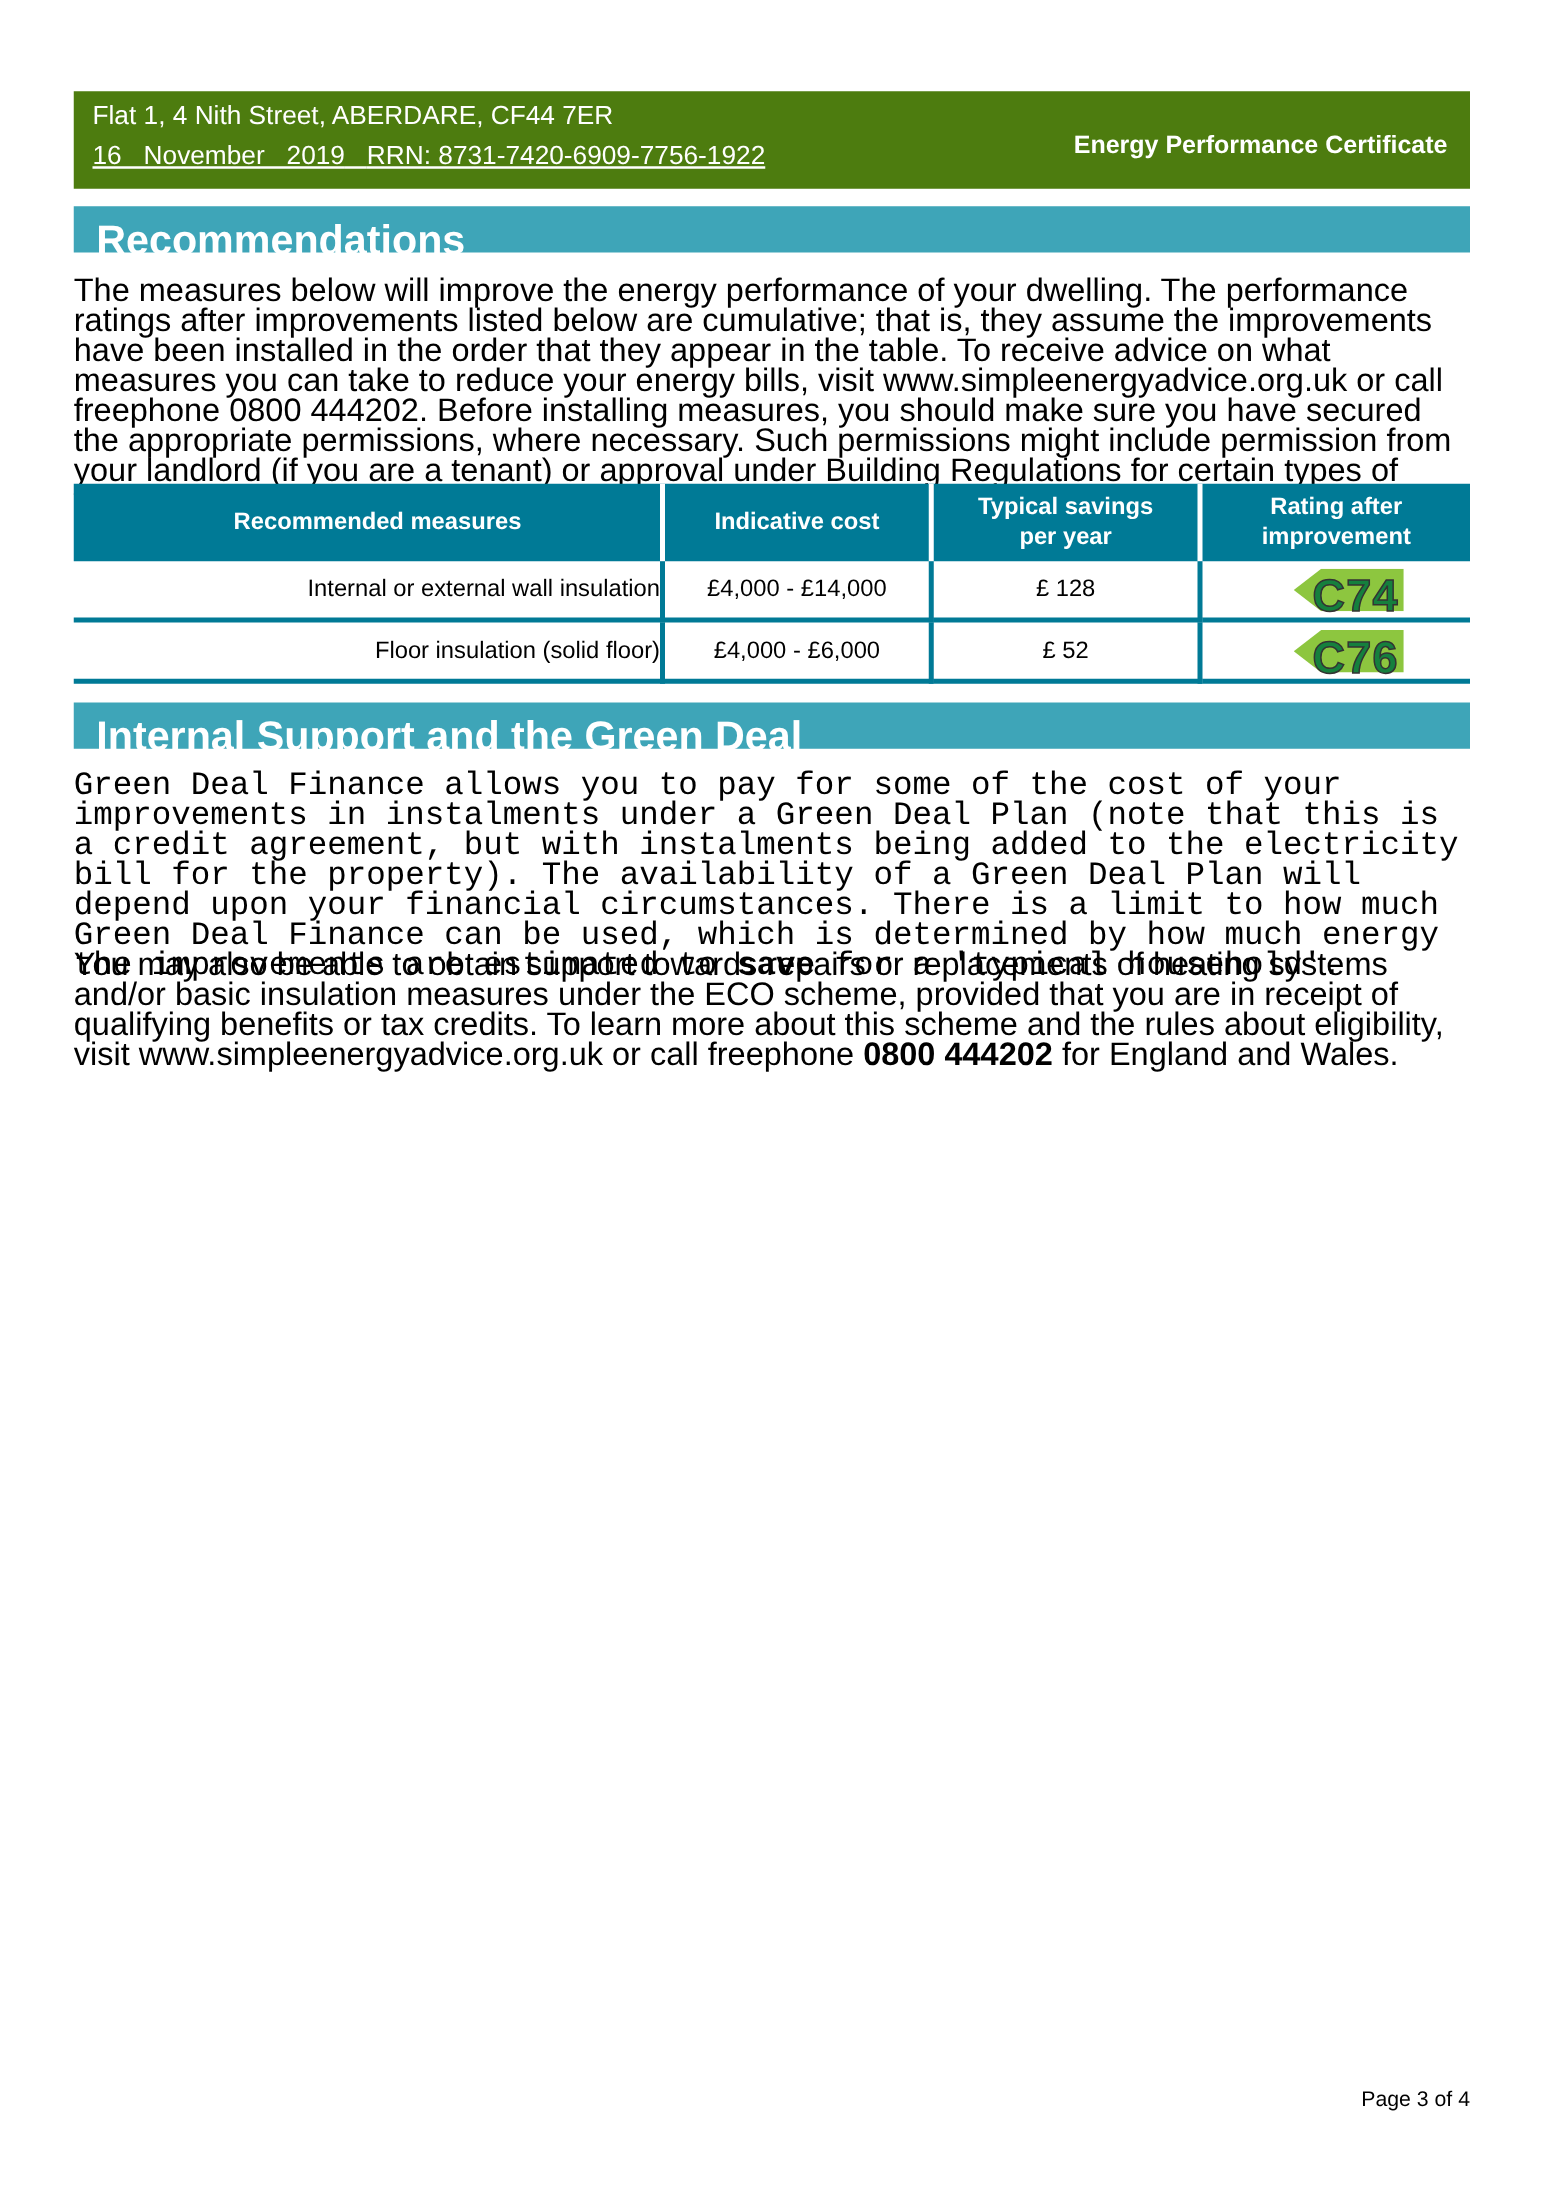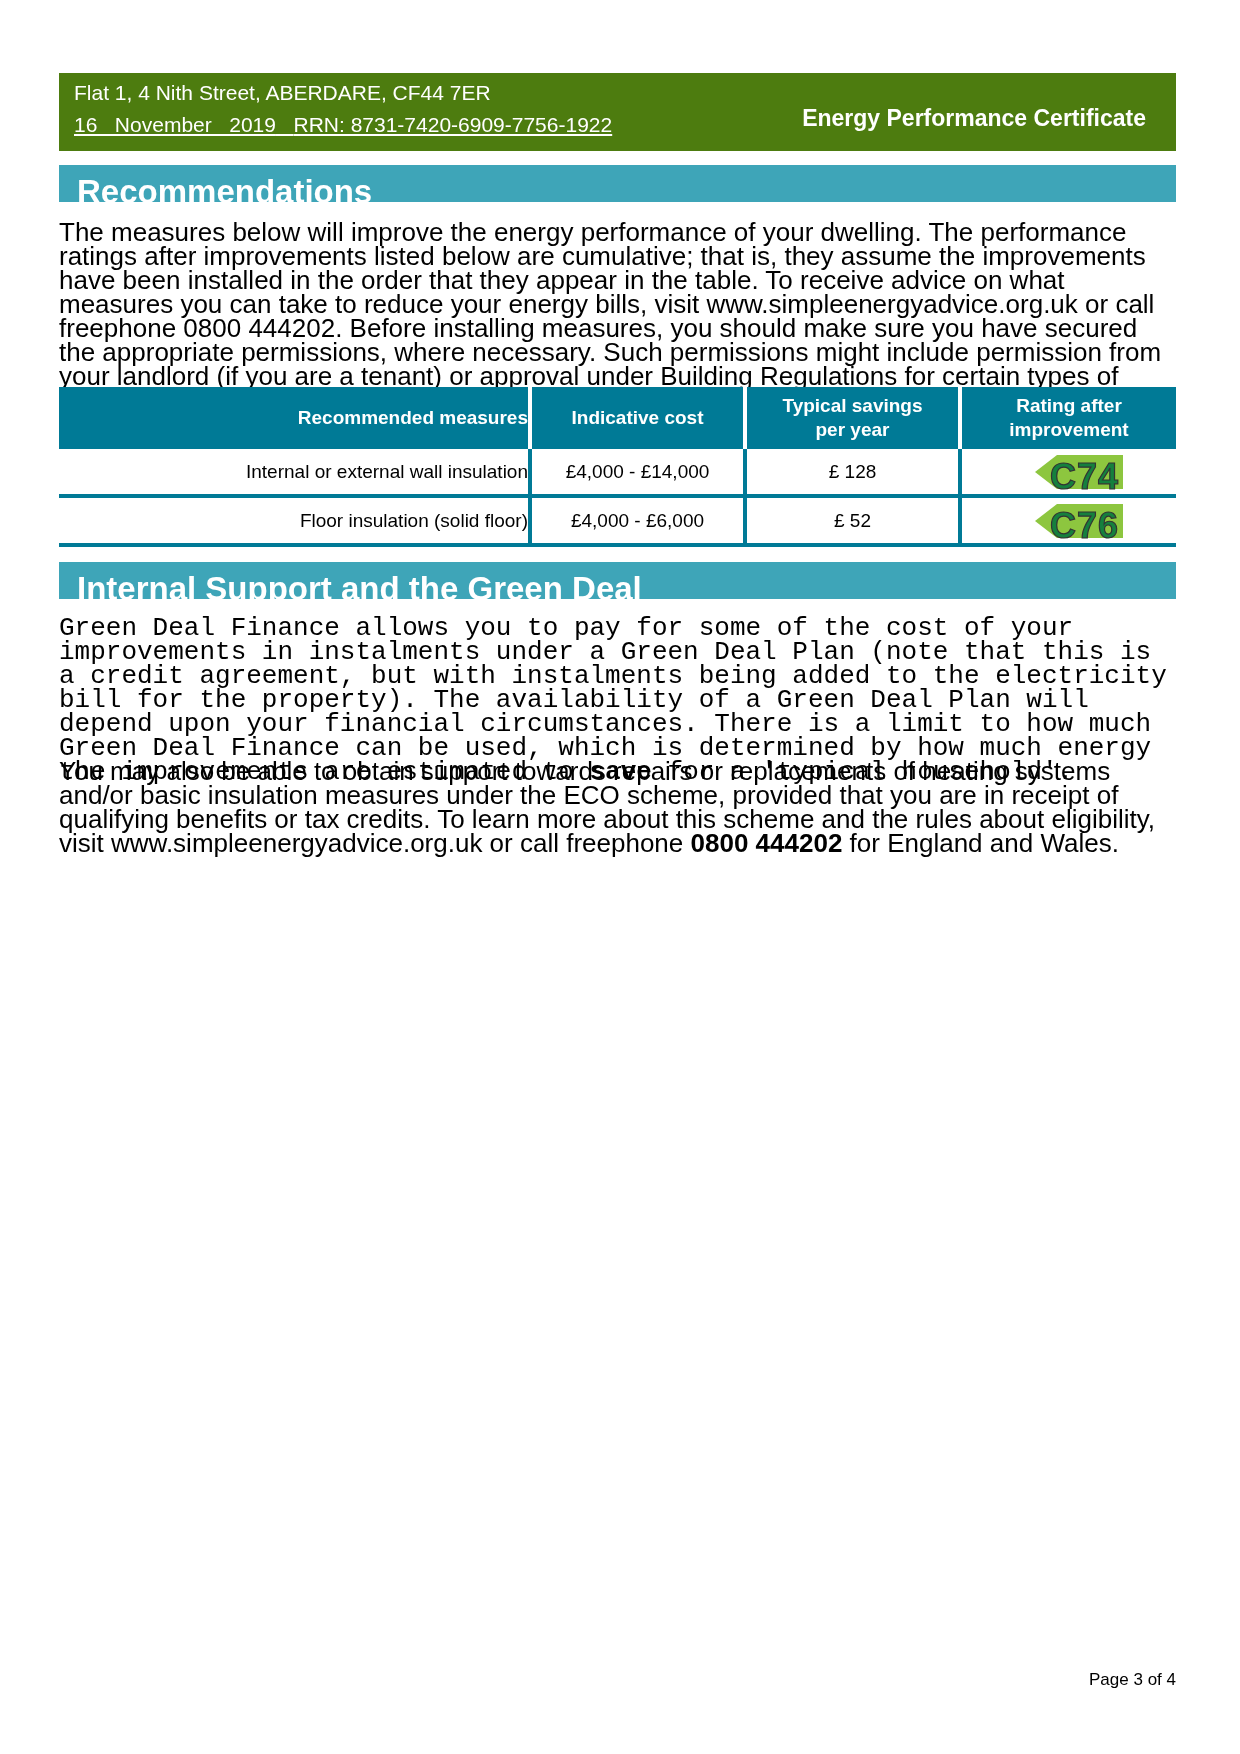--- a/index.html
+++ b/index.html
@@ -4,21 +4,21 @@
   <style>
     html, body { margin: 0; padding: 0; background: #ffffff; }
     body { width: 1240px; height: 1754px; position: relative; font-family: "Liberation Sans", sans-serif; color: #000; }
 
     .header-bar {
       position: absolute; left: 59px; top: 73px; width: 1117px; height: 78px;
       background: #4d7c0f; color: #fff;
     }
     .header-bar .addr { position: absolute; left: 15px; top: 8px; font-size: 21px; }
     .header-bar .meta { position: absolute; left: 15px; top: 40px; font-size: 21px; white-space: pre; text-decoration: underline; }
-    .header-bar .title { position: absolute; right: 30px; top: 32px; font-size: 23px; font-weight: bold; }
+    .header-bar .title { position: absolute; right: 18px; top: 32px; font-size: 20px; font-weight: bold; }
 
     .section-bar {
       position: absolute; left: 59px; width: 1117px; height: 37px;
       background: #3ea5b8; color: #fff; font-weight: bold; font-size: 33px;
     }
     .section-bar span { position: absolute; left: 18px; top: 8px; }
     #sec-rec { top: 165px; }
     #sec-fin { top: 562px; }
 
     .para { position: absolute; left: 59px; width: 1120px; font-size: 26px; line-height: 24px; }
@@ -30,21 +30,21 @@
     table.measures {
       position: absolute; left: 59px; top: 387px; width: 1117px;
       border-collapse: collapse; font-size: 19px;
     }
     table.measures th {
       background: #007a96; color: #fff; font-weight: bold; height: 62px;
       padding: 0; font-size: 19px; line-height: 24px;
       border-right: 4px solid #fff;
     }
     table.measures th:last-child { border-right: none; }
-    table.measures th.left { text-align: right; padding-left: 17px; }
+    table.measures th.left { text-align: center; padding-left: 17px; }
     table.measures td {
       height: 45px; padding: 0; text-align: center;
       border-right: 4px solid #007a96;
       border-bottom: 4px solid #007a96;
     }
     table.measures td:last-child { border-right: none; }
     table.measures td.left { text-align: right; padding-left: 7px; }
 
     .rating-tag {
       display: inline-block; position: relative; height: 34px; width: 88px;

